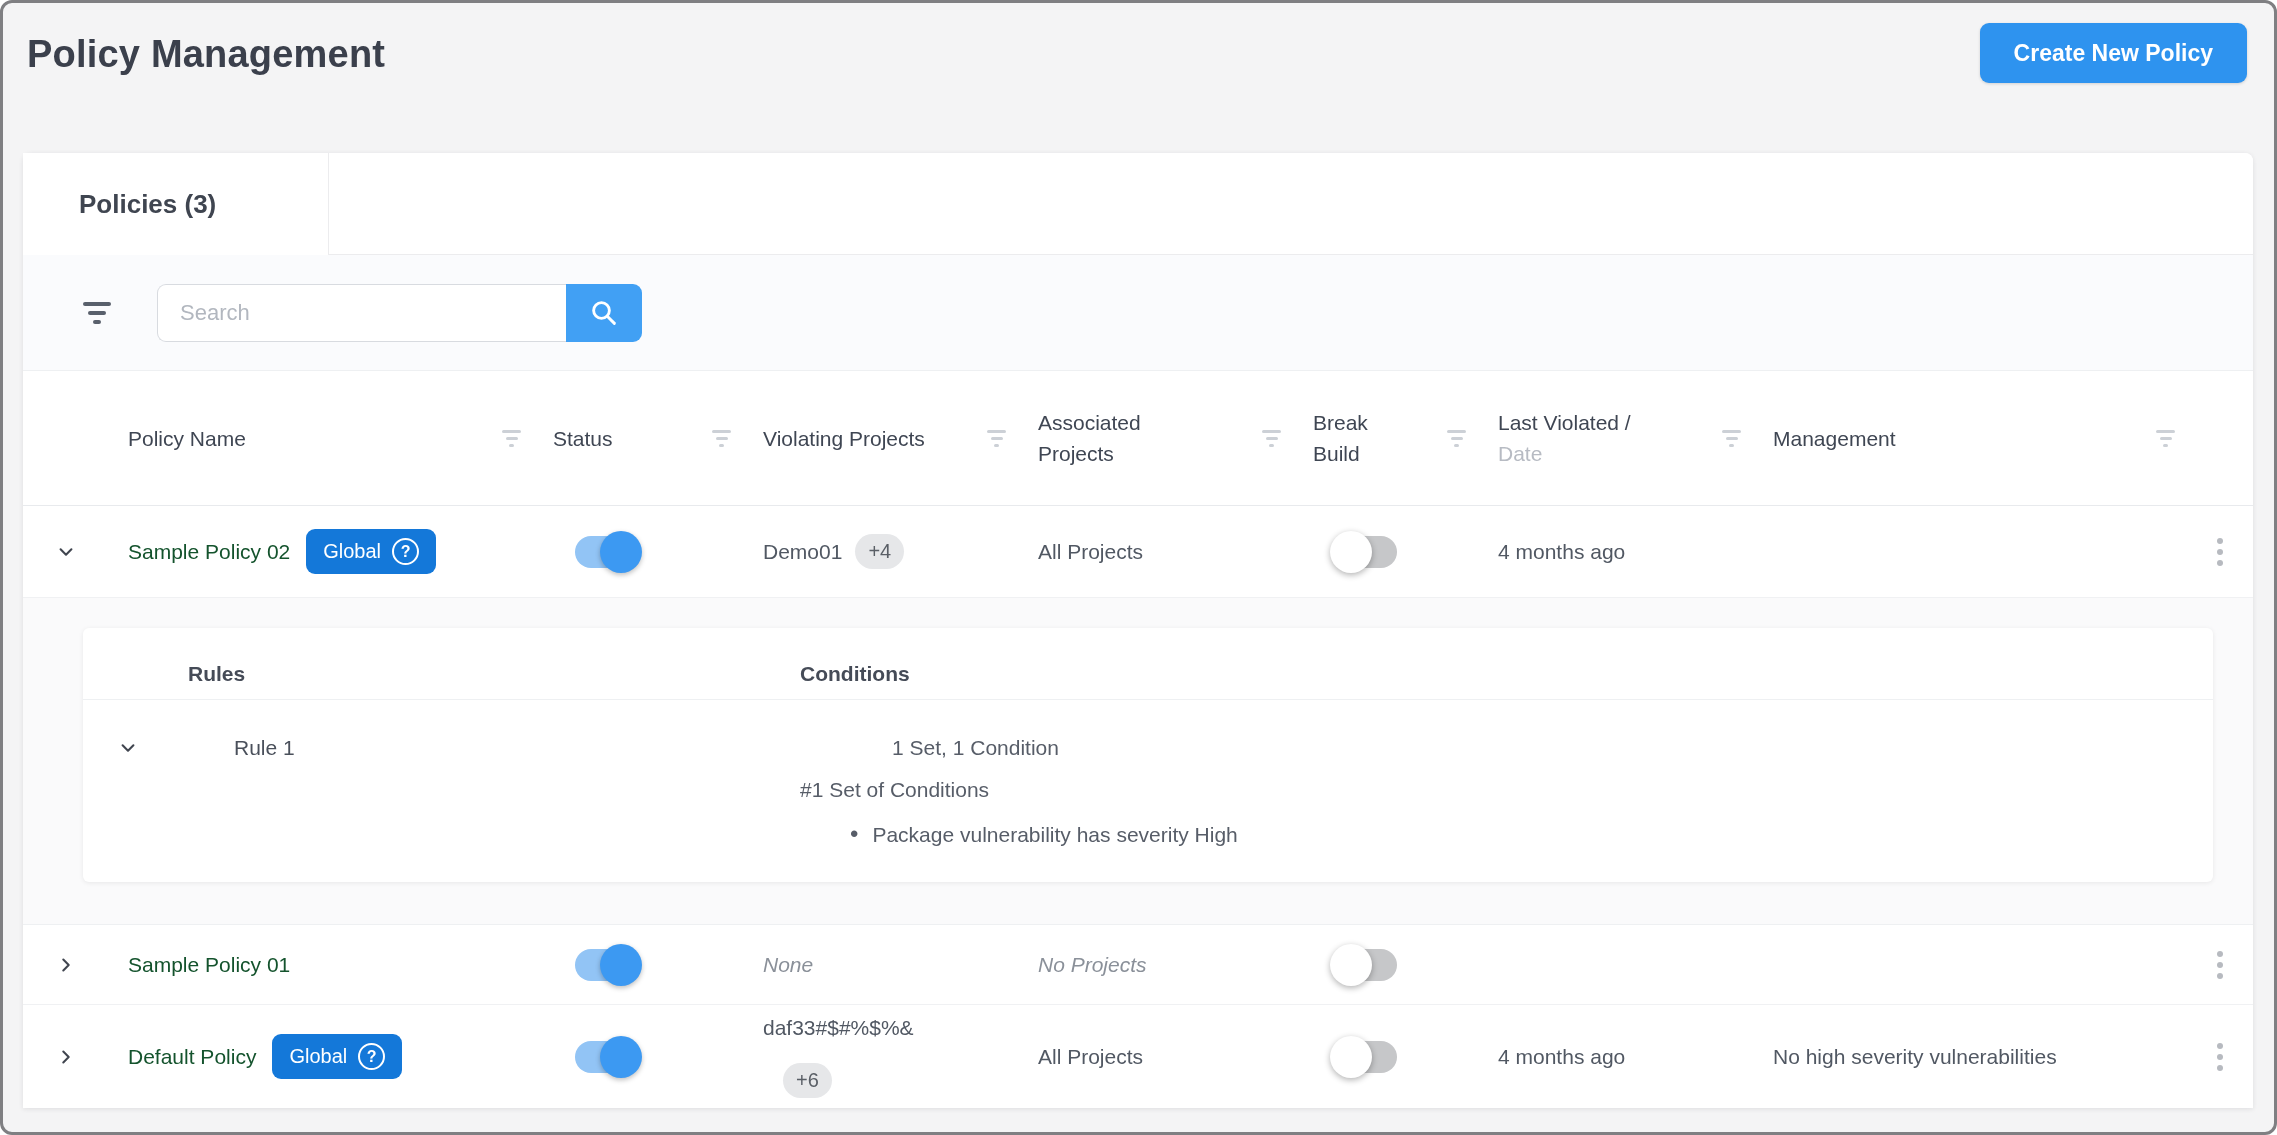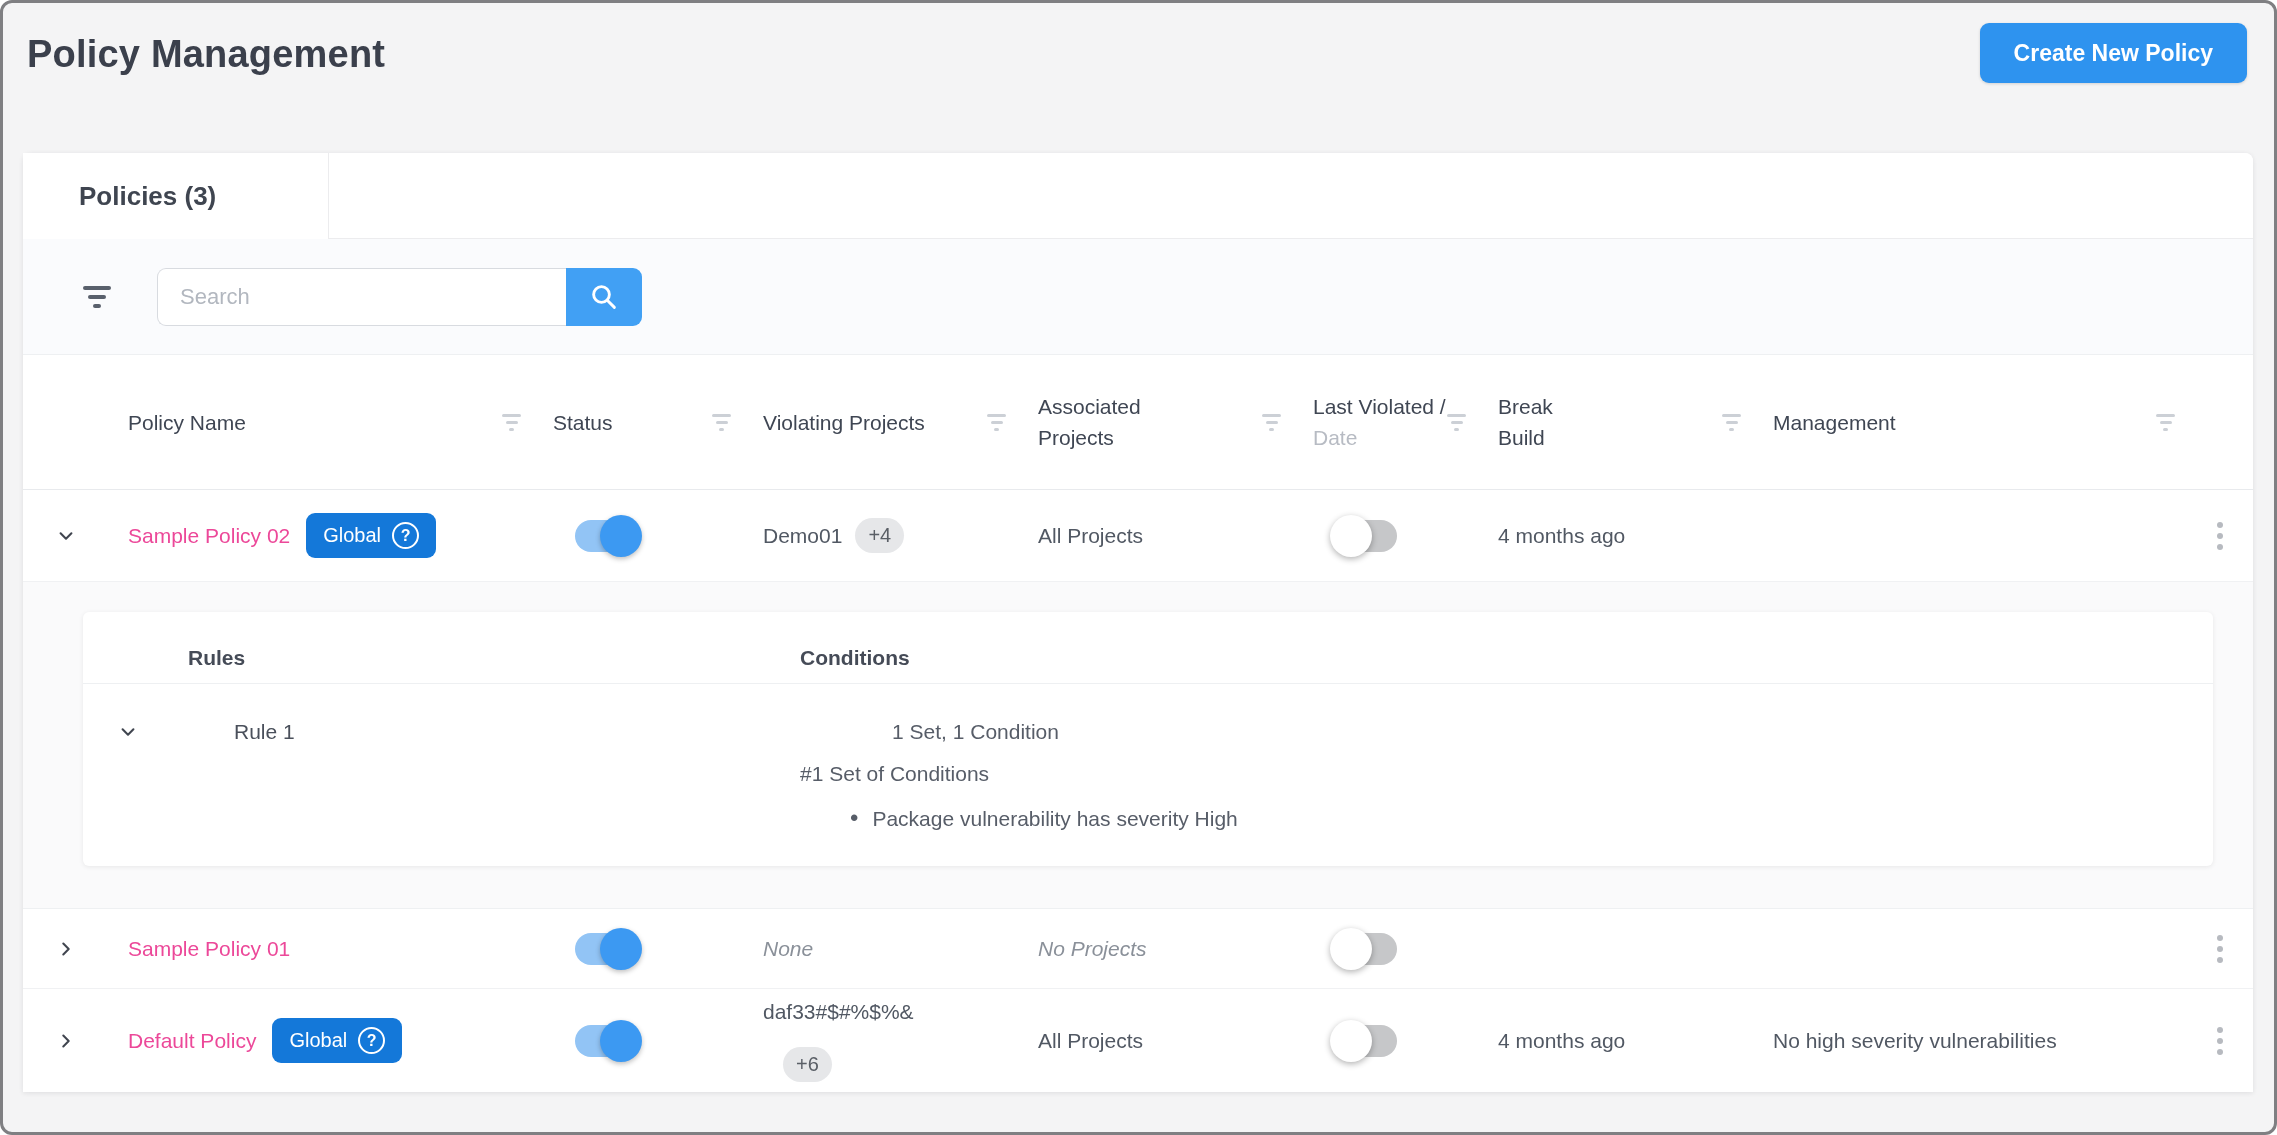--- a/index.html
+++ b/index.html
@@ -26,21 +26,21 @@
     box-shadow:0 1px 3px rgba(0,0,0,.15);
   }
 
   
   .card {
     margin:0 21px 0 20px; background:#fff; border-radius:8px 8px 0 0;
     box-shadow:0 1px 5px rgba(27,31,35,.10);
   }
 
   
-  .tabbar { display:flex; height:86px; background:#fff; border-radius:8px 8px 0 0;
+  .tabbar { display:flex; height:102px; background:#fff; border-radius:8px 8px 0 0;
             border-bottom:1px solid #ececee; }
   .tab {
     width:306px; display:flex; align-items:center; padding-left:56px;
     font-size:26px; font-weight:700; color:#3f4550;
     border-right:1px solid #ececee; background:#fff;
     margin-bottom:-1px; cursor:pointer;
   }
 
   
   .toolbar {
@@ -78,21 +78,21 @@
   .thead { height:135px; border-bottom:1px solid #e8eaed; background:#fff; }
   .thead .cell { color:#3f4653; font-size:21px; font-weight:500; line-height:31px; }
   .thead .fico { margin-left:auto; }
   .hlabel.wrap-assoc { max-width:122px; }
   .hlabel.wrap-break { max-width:66px; }
   .two-line { display:flex; flex-direction:column; }
   .muted-line { color:#b7bbc3; }
 
   .trow { border-bottom:1px solid #f0f1f3; background:#fff; font-size:21px; color:#515863; }
   .trow.r1 { height:92px; } .trow.r2 { height:80px; } .trow.r3 { height:103px; border-bottom:none; }
-  .pname { color:#ec4899; white-space:nowrap; }
+  .pname { color:#14532d; white-space:nowrap; }
   .italic { font-style:italic; color:#8a9099; }
 
   .chev { cursor:pointer; }
 
   
   .gbadge {
     display:inline-flex; align-items:center; gap:11px; height:45px; padding:0 17px;
     margin-left:16px; border-radius:9px; background:#1478d9; color:#fff;
     font-size:20px; font-weight:500; white-space:nowrap;
   }
@@ -198,32 +198,32 @@
       </div>
       <div class="cell">
         <span class="hlabel wrap-assoc">Associated Projects</span>
         <span class="fico">
             <i></i>
             <i></i>
             <i></i>
           </span>
       </div>
       <div class="cell">
+        <span class="hlabel wrap-break">Break Build</span>
+        <span class="fico">
+            <i></i>
+            <i></i>
+            <i></i>
+          </span>
+      </div>
+      <div class="cell">
         <span class="two-line">
           <span>Last Violated /</span>
           <span class="muted-line">Date</span>
         </span>
-        <span class="fico">
-            <i></i>
-            <i></i>
-            <i></i>
-          </span>
-      </div>
-      <div class="cell">
-        <span class="hlabel wrap-break">Break Build</span>
         <span class="fico">
             <i></i>
             <i></i>
             <i></i>
           </span>
       </div>
       <div class="cell">
         <span class="hlabel">Management</span>
         <span class="fico">
             <i></i>

